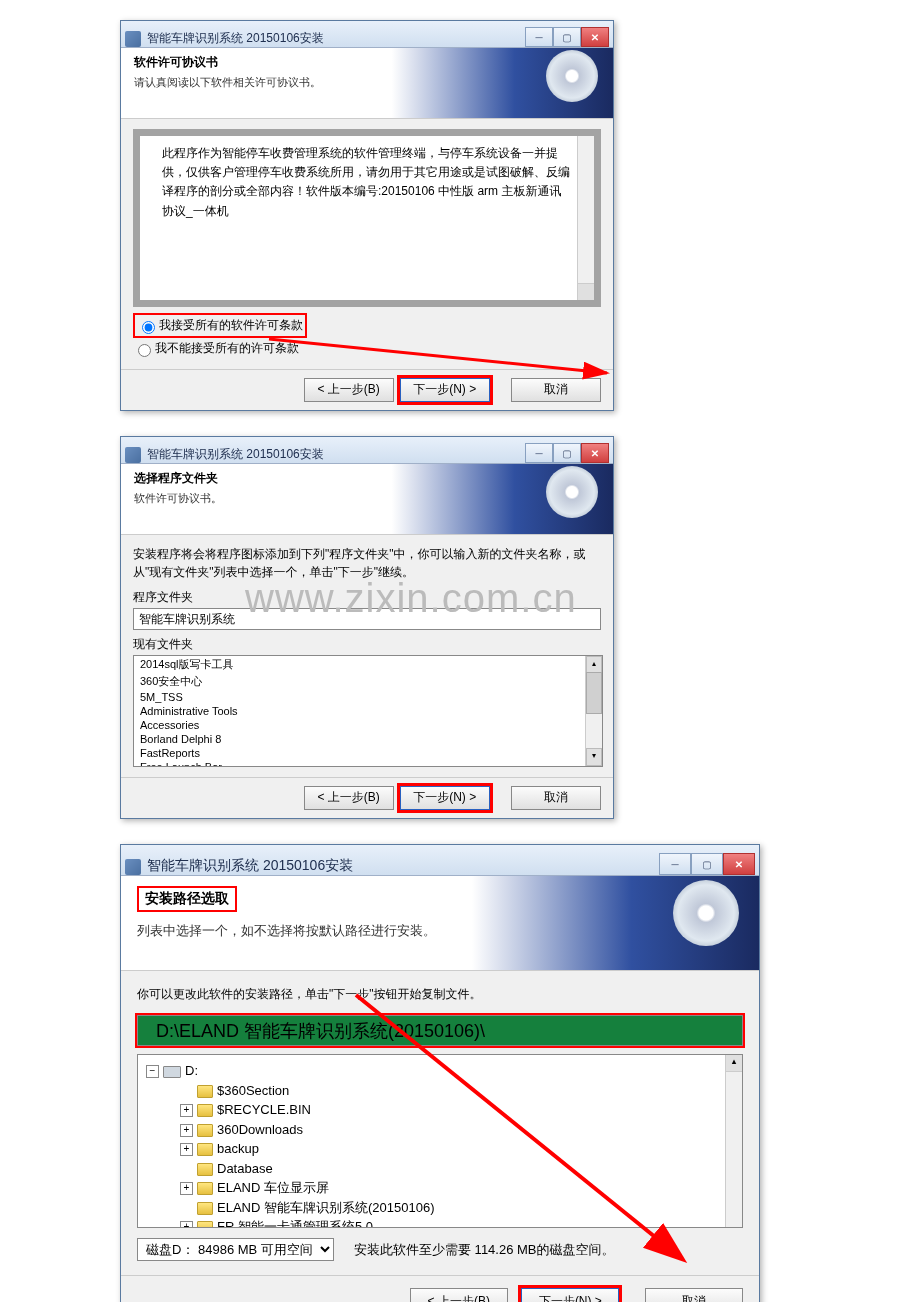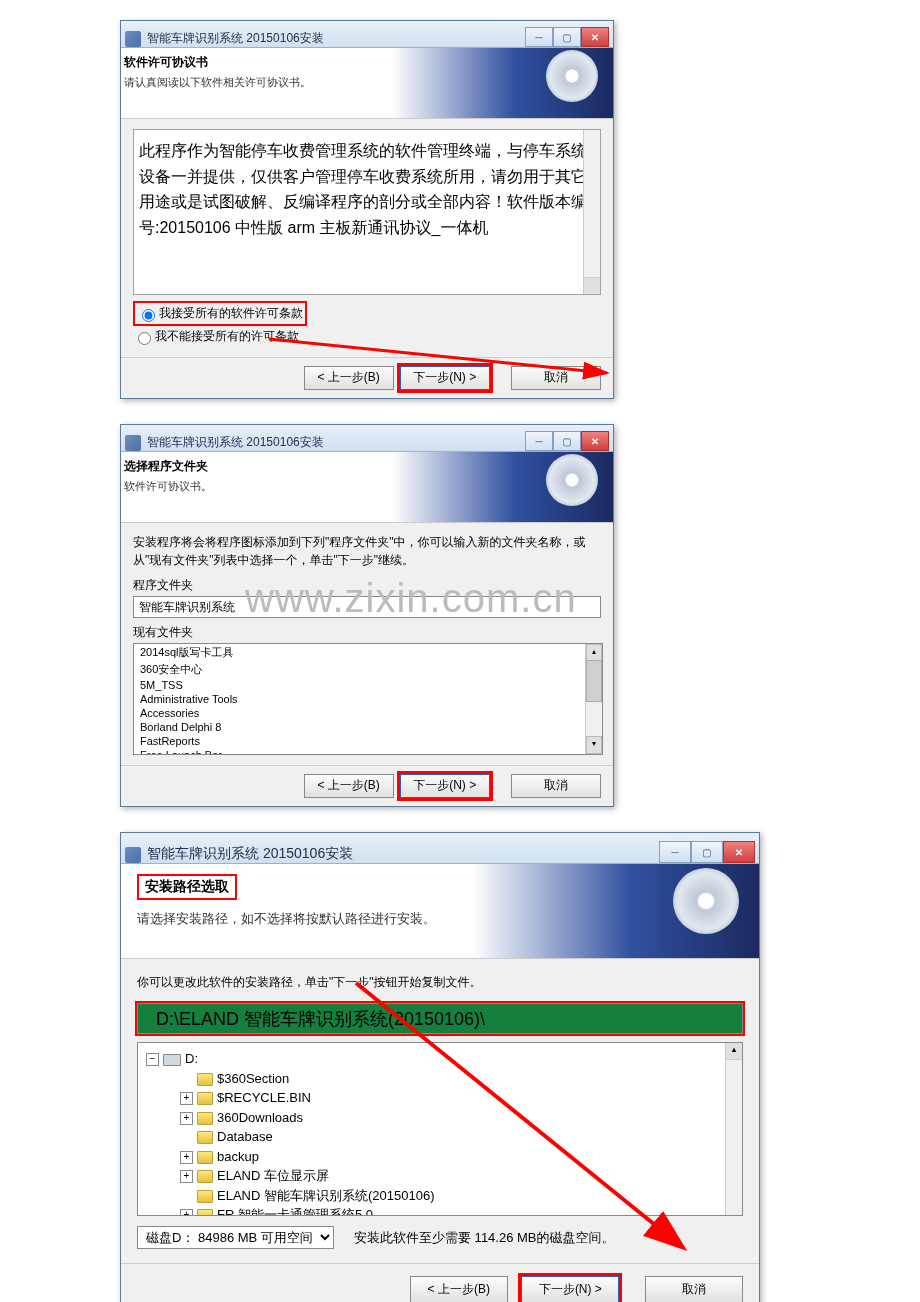--- a/index.html
+++ b/index.html
@@ -8,31 +8,31 @@
 .win.large{width:638px;font-size:13px}
 .titlebar{background:linear-gradient(to bottom,#e8f0fa 0%,#d0dff0 100%);height:26px;display:flex;align-items:flex-end;padding:0 4px;border-bottom:1px solid #a0b0c8}
 .win.large .titlebar{height:30px}
 .tb-icon{width:16px;height:16px;background:linear-gradient(135deg,#6a8fc0,#4a6fa0);border-radius:2px;margin-right:6px;display:inline-block}
 .tb-title{flex:1;color:#203050;font-size:12px}
 .win.large .tb-title{font-size:14px}
 .wbtns{display:flex;gap:0}
 .wbtn{width:26px;height:18px;border:1px solid #88a0c0;background:linear-gradient(#f0f5fc,#d0dff0);display:flex;align-items:center;justify-content:center;font-size:10px;color:#405070}
 .win.large .wbtn{width:30px;height:20px}
 .wbtn.close{background:linear-gradient(#f08080,#d04040);color:#fff;font-weight:bold;border-color:#b03030}
-.header{height:58px;background:linear-gradient(to right,#fff 0%,#fff 55%,#3050a0 80%,#1a2a60 100%);padding:6px 3px;border-bottom:1px solid #ccc;position:relative;overflow:hidden}
+.header{height:58px;background:linear-gradient(to right,#fff 0%,#fff 55%,#3050a0 80%,#1a2a60 100%);padding:6px 13px;border-bottom:1px solid #ccc;position:relative;overflow:hidden}
 .win.large .header{height:74px;padding:10px 16px}
 .header .h-title{font-weight:bold;font-size:12px;margin-bottom:4px}
 .win.large .header .h-title{font-size:14px}
 .header .h-sub{font-size:11px;color:#333}
 .win.large .header .h-sub{font-size:13px}
 .cd{position:absolute;right:15px;top:2px;width:52px;height:52px;border-radius:50%;background:radial-gradient(circle,#fff 15%,#c0c8d8 20%,#e0e8f0 60%,#8090a8 100%)}
 .win.large .cd{width:66px;height:66px;right:20px;top:4px}
 .body{padding:10px 12px;background:#f0f0f0}
 .win.large .body{padding:14px 16px}
-.txtarea{background:#fff;border:1px solid #a3a3a3;padding:8px 5px;height:148px;font-size:16px;line-height:1.6;overflow:auto;position:relative}
+.txtarea{background:#fff;border:7px solid #a3a3a3;padding:8px 22px;height:148px;font-size:12px;line-height:1.6;overflow:auto;position:relative}
 .txtarea .sb{position:absolute;right:0;top:0;bottom:0;width:16px;background:#f0f0f0;border-left:1px solid #ccc}
 .txtarea .sb::before{content:"";position:absolute;bottom:0;left:0;right:0;height:16px;background:#e0e0e0;border-top:1px solid #ccc}
 .radios{margin-top:6px;font-size:12px}
 .radios label{display:block;padding:2px 0}
 .radios input{margin-right:4px;vertical-align:middle}
 .hl-red{border:2px solid #f00;display:inline-block}
 .footer{border-top:1px solid #ccc;padding:8px 12px;text-align:right;background:#f0f0f0}
 .win.large .footer{padding:12px 16px}
 .btn{display:inline-block;min-width:72px;height:22px;line-height:20px;background:linear-gradient(#fcfcfc,#e0e0e0);border:1px solid #888;text-align:center;font-size:12px;margin-left:6px;padding:0 8px;cursor:pointer}
 .win.large .btn{height:26px;line-height:24px;min-width:80px}
@@ -158,34 +158,34 @@
     <span class="tb-icon"></span>
     <span class="tb-title">智能车牌识别系统 20150106安装</span>
     <div class="wbtns">
       <div class="wbtn">─</div>
       <div class="wbtn">▢</div>
       <div class="wbtn close">✕</div>
     </div>
   </div>
   <div class="header">
     <div class="h-title hl">安装路径选取</div><br>
-    <div class="h-sub" style="margin-top:6px">请选择安装路径，如不选择将按默认路径进行安装。</div>
+    <div class="h-sub" style="margin-top:6px">列表中选择一个，如不选择将按默认路径进行安装。</div>
     <div class="cd"></div>
   </div>
   <div class="body">
     <div class="inst" style="margin-bottom:12px">你可以更改此软件的安装路径，单击"下一步"按钮开始复制文件。</div>
     <input class="path-input hl" value="D:\ELAND 智能车牌识别系统(20150106)\" style="">
     <div class="tree">
       <div class="tnode"><span class="exp">−</span><span class="drv"></span><span>D:</span></div>
       <div id="treelist" style="margin-left:34px">
           <div class="tnode"><span style="display:inline-block;width:17px"></span><span class="fold"></span>$360Section</div>
           <div class="tnode"><span class="exp">+</span><span class="fold"></span>$RECYCLE.BIN</div>
           <div class="tnode"><span class="exp">+</span><span class="fold"></span>360Downloads</div>
+          <div class="tnode"><span class="exp">+</span><span class="fold"></span>backup</div>
           <div class="tnode"><span style="display:inline-block;width:17px"></span><span class="fold"></span>Database</div>
-          <div class="tnode"><span class="exp">+</span><span class="fold"></span>backup</div>
           <div class="tnode"><span class="exp">+</span><span class="fold"></span>ELAND 车位显示屏</div>
           <div class="tnode"><span style="display:inline-block;width:17px"></span><span class="fold"></span>ELAND 智能车牌识别系统(20150106)</div>
           <div class="tnode"><span class="exp">+</span><span class="fold"></span>FR 智能一卡通管理系统5.0</div>
         </div>
       <div class="sb3"></div>
     </div>
     <div class="diskrow">
       <select><option>磁盘D： 84986 MB 可用空间</option></select>
       <span>安装此软件至少需要 114.26 MB的磁盘空间。</span>
     </div>

